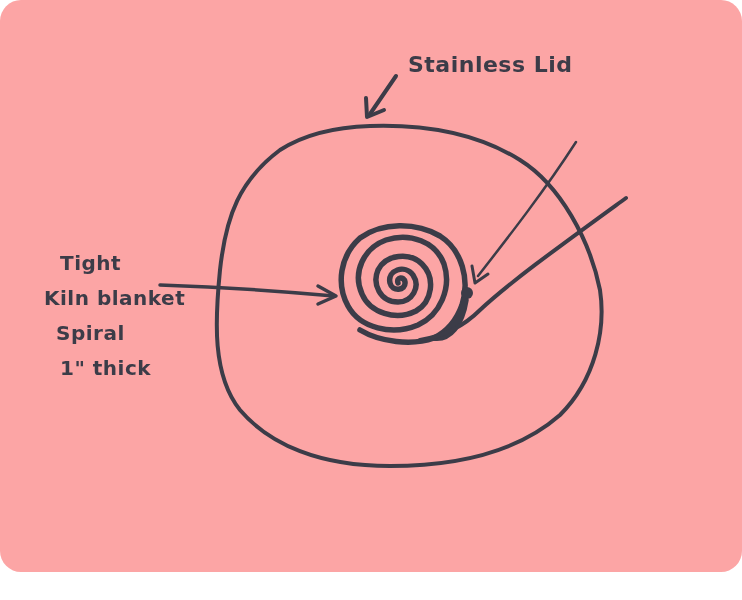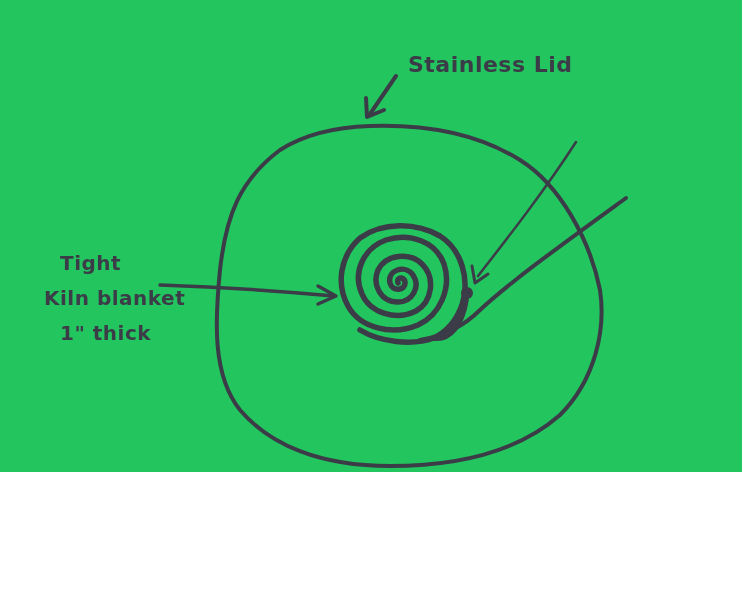--- a/index.html
+++ b/index.html
@@ -1,16 +1,16 @@
 <!DOCTYPE html>
 <html><head>
   <meta charset="utf-8">
   <style>
     html, body { margin: 0; padding: 0; background: #ffffff; }
-    .page { position: relative; width: 742px; height: 472px; background: #22c55e; overflow: hidden; }
+    .page { position: relative; width: 742px; height: 572px; background: #fca5a5; overflow: hidden; border-radius: 21px; }
     svg { position: absolute; left: 0; top: 0; }
     .lbl { position: absolute; font-family: "DejaVu Sans", sans-serif; color: #3c3c48; font-weight: bold; white-space: nowrap; letter-spacing: 0.5px; }
     .lbl-lid { left: 408px; top: 52px; font-size: 22px; }
     .lbl-hole { left: 573px; top: 110px; font-size: 18px; }
     .lbl-spiral { left: 44px; top: 246px; font-size: 20px; line-height: 1.75; }
     .lbl-spiral div { position: relative; }
     .l1 { left: 16px; }
     .l2 { left: 0px; }
     .l3 { left: 12px; }
     .l4 { left: 16px; }
@@ -38,15 +38,16 @@
 
       <path stroke-width="3.5" d="M160,285 C220,287 280,291 334,296"></path>
       <path stroke-width="3.5" d="M318,286 L336,296 L318,304"></path>
     </g>
   </svg>
 
   <div class="lbl lbl-lid">Stainless Lid</div>
   <div class="lbl lbl-spiral">
     <div class="l1">Tight</div>
     <div class="l2">Kiln blanket</div>
+    <div class="l3">Spiral</div>
     <div class="l4">1" thick</div>
   </div>
 </div>
 
 </body></html>

